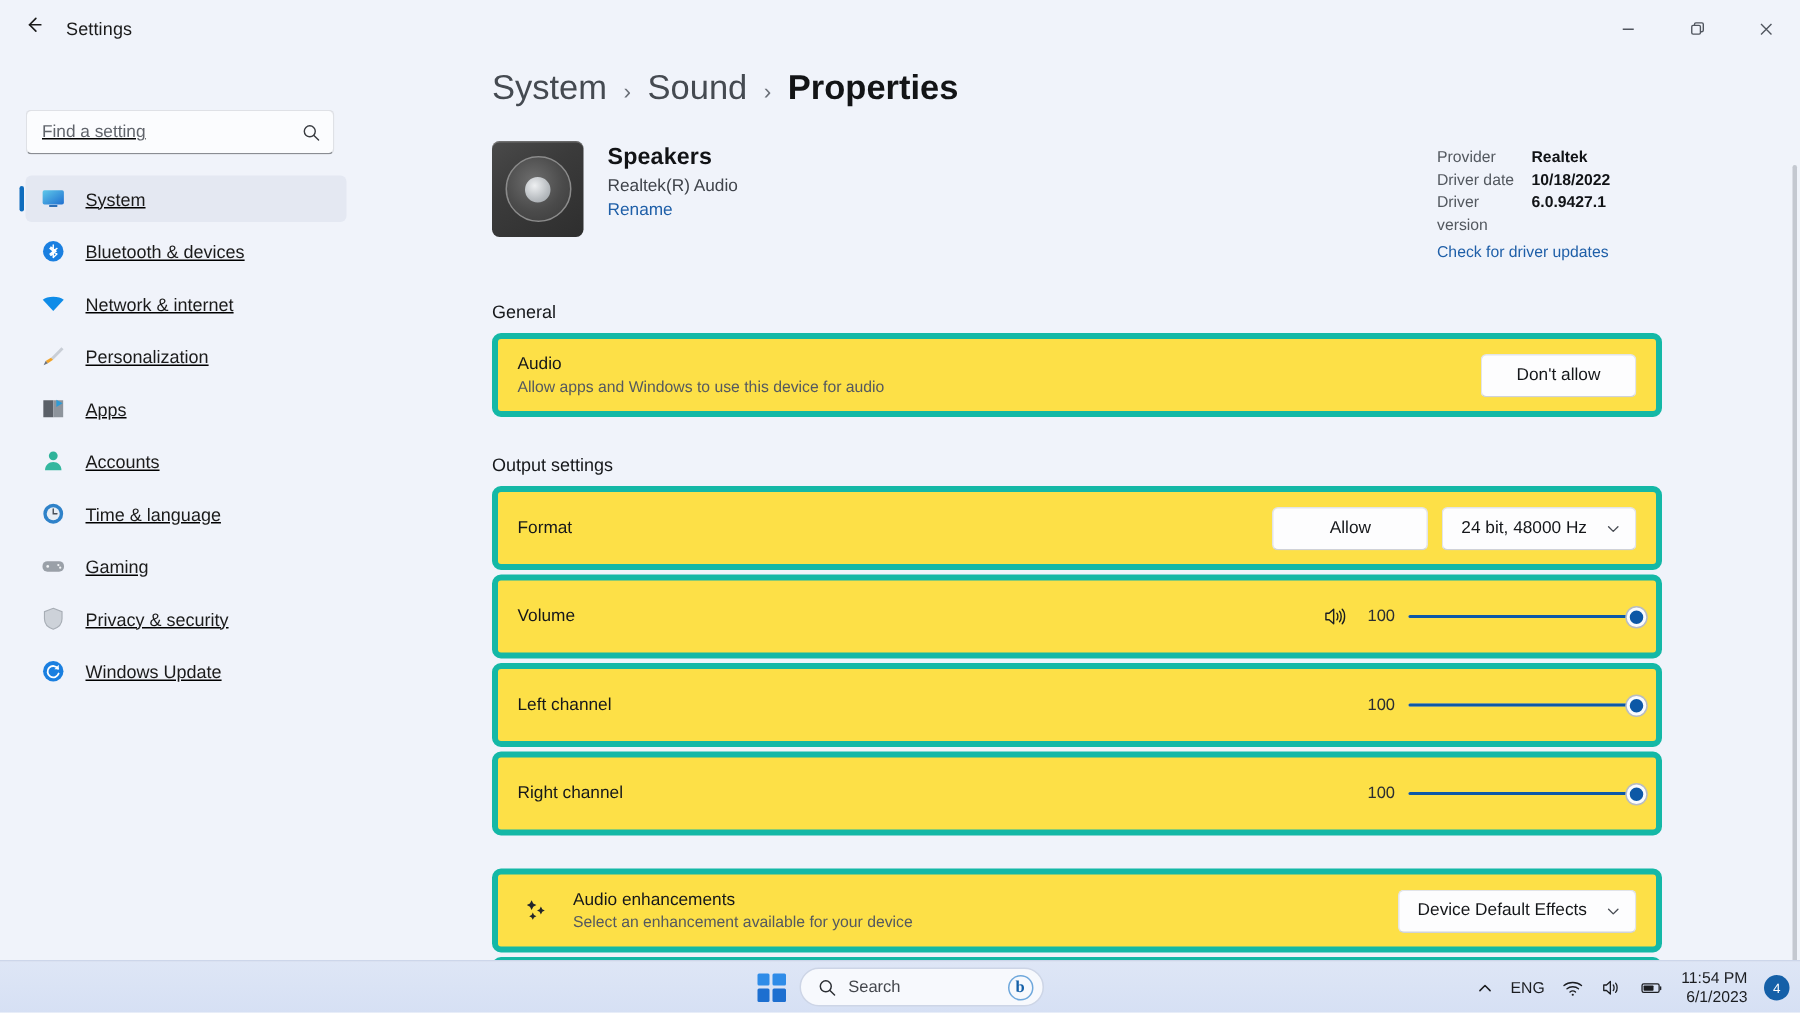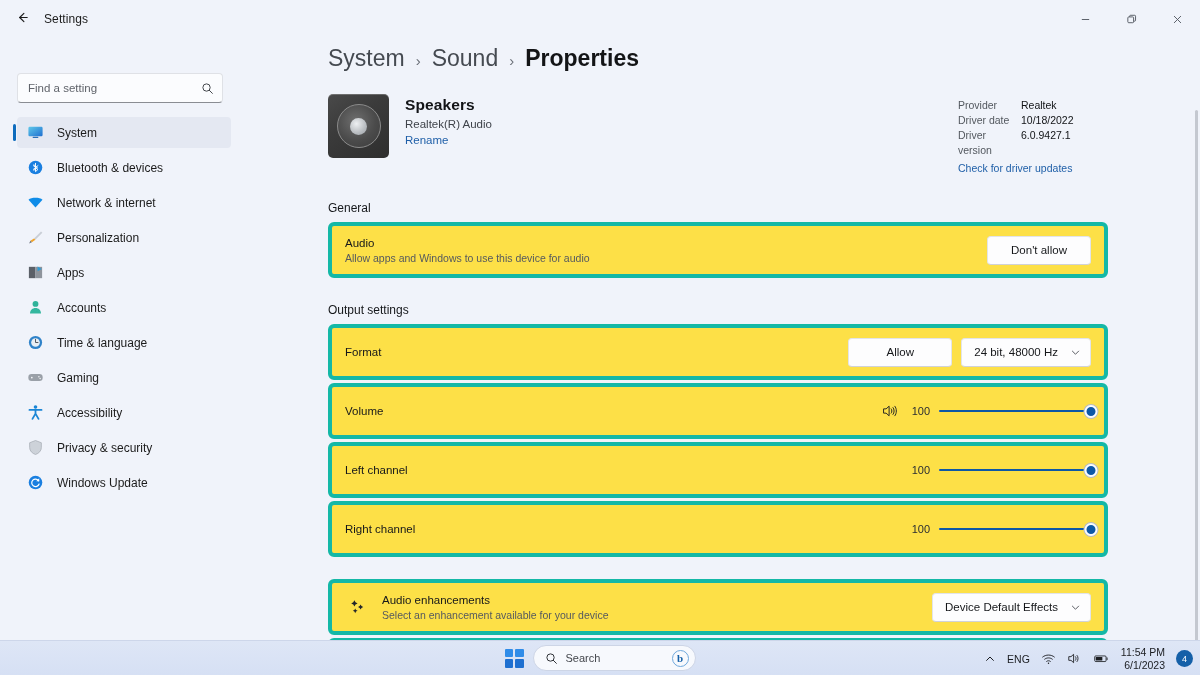--- a/index.html
+++ b/index.html
@@ -36,20 +36,21 @@
     width: 46px; height: 38px; display: flex; align-items: center; justify-content: center;
     color: #50555e;
   }
   .win-ctl svg { display: block; }
 
   
   .sidebar {
     position: absolute; top: 38px; left: 0; width: 243px; bottom: 24px;
     background: #f0f3fa;
     padding-top: 2px;
+    text-decoration: underline;
   }
   .search-wrap {
     margin: 33px 12px 14px 17px;
     position: relative;
   }
   .search-box {
     height: 30px; width: 206px;
     background: #fbfcfe;
     border: 1px solid #dfe1e6;
     border-bottom: 1px solid #8a8d93;
@@ -125,21 +126,21 @@
   .device-meta { margin-left: 16px; padding-top: 2px; }
   .device-name { font-size: 15.5px; font-weight: 700; color: #121316; letter-spacing: .1px; }
   .device-sub { font-size: 11.5px; color: #3f434a; margin-top: 4px; }
   .rename-link { font-size: 11.5px; color: #1f5fa8; margin-top: 4px; display: inline-block; cursor: pointer; }
 
   .driver-info {
     margin-left: auto; padding-top: 4px; width: 150px;
   }
   .driver-line { display: flex; font-size: 10.5px; line-height: 15px; }
   .driver-key { color: #53585f; width: 63px; flex: none; }
-  .driver-val { color: #111316; font-weight: 400; }
+  .driver-val { color: #111316; font-weight: 700; }
   .driver-link { font-size: 10.5px; color: #1f5fa8; margin-top: 4px; display: inline-block; cursor:pointer; }
 
   .section-label {
     margin: 25px 0 7px 85px; font-size: 12px; color: #15171a;
   }
 
   .card {
     margin-left: 85px; width: 780px;
     background: #fde047;
     border: 4px solid #14b8a6;
@@ -383,30 +384,20 @@
           <svg width="17" height="17" viewBox="0 0 18 18">
             <rect x="1.4" y="5.4" width="15.2" height="7.4" rx="3.5" fill="#9aa0a8"></rect>
             <circle cx="5.1" cy="9.1" r=".95" fill="#f2f4f6"></circle>
             <circle cx="12.6" cy="8.2" r=".8" fill="#f2f4f6"></circle>
             <circle cx="13.9" cy="10" r=".8" fill="#f2f4f6"></circle>
           </svg>
         </span>
         <span class="nav-label">Gaming</span>
       </div>
 
-      <div class="nav-item">
-        <span class="nav-ico">
-          <svg width="17" height="17" viewBox="0 0 18 18">
-            <circle cx="9" cy="3.1" r="1.9" fill="#1a86d6"></circle>
-            <path d="M2.6 6.3 H15.4" stroke="#1a86d6" stroke-width="1.9" stroke-linecap="round"></path>
-            <path d="M9 6 V10.2 L5.8 15.8 M9 10.2 L12.2 15.8" stroke="#1a86d6" stroke-width="1.9" fill="none" stroke-linecap="round"></path>
-          </svg>
-        </span>
-        <span class="nav-label">Accessibility</span>
-      </div>
 
       <div class="nav-item">
         <span class="nav-ico">
           <svg width="17" height="17" viewBox="0 0 18 18">
             <path d="M9 1.6 L15.2 4 V9 C15.2 12.6 12.4 15.3 9 16.4 C5.6 15.3 2.8 12.6 2.8 9 V4 Z" fill="#cdd2d9" stroke="#a7adb5" stroke-width=".8"></path>
           </svg>
         </span>
         <span class="nav-label">Privacy &amp; security</span>
       </div>
 

